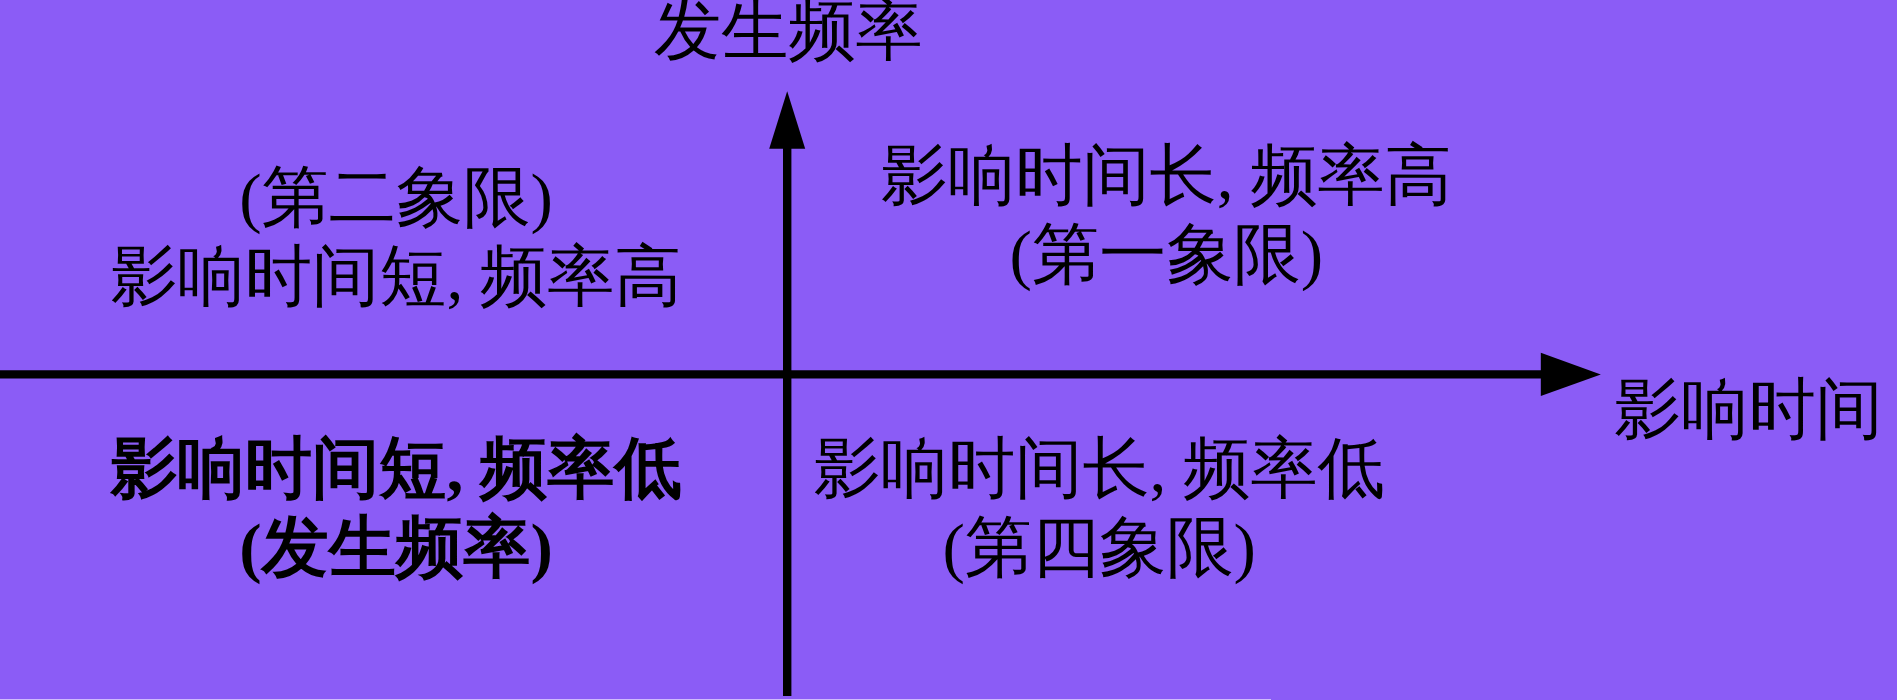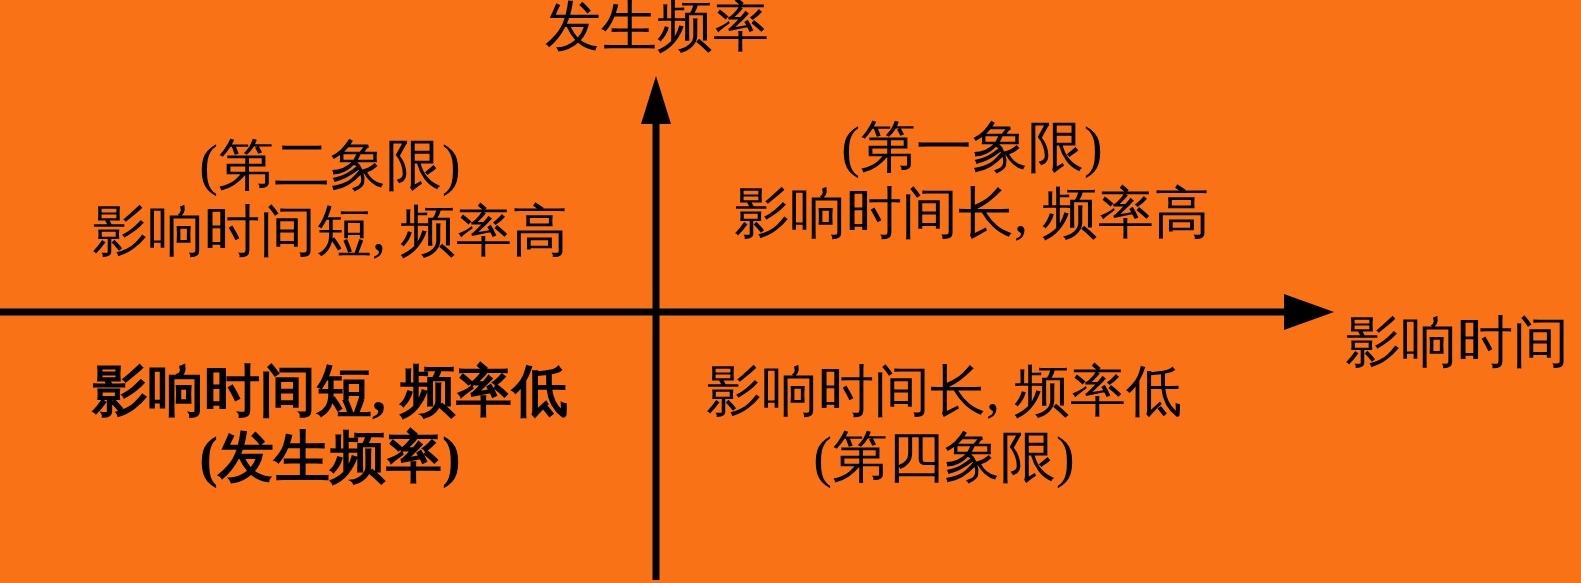--- a/index.html
+++ b/index.html
@@ -4,21 +4,21 @@
 <style>
   html, body {
     margin: 0;
     padding: 0;
     background: #ffffff;
   }
   .canvas {
     position: relative;
     width: 1581px;
     height: 583px;
-    background: #f97316;
+    background: #8b5cf6;
     overflow: hidden;
     font-family: "Liberation Serif", "DejaVu Serif", serif;
     color: #000000;
   }
   .axes-svg {
     position: absolute;
     left: 0;
     top: 0;
     width: 1581px;
     height: 583px;
@@ -39,21 +39,21 @@
     top: -7px;
   }
   .x-axis-title {
     left: 1345px;
     top: 273px;
     margin-top: 36px;
   }
   .quad-q2 { left: 330px; top: 132px; }
   .quad-q1 { left: 972px; top: 114px; }
   .quad-q3 { left: 330px; top: 358px; font-weight: bold; }
-  .quad-q4 { left: 944px; top: 358px; }
+  .quad-q4 { left: 916px; top: 358px; }
 </style>
 </head>
 <body>
 
 <div class="canvas">
 
   <svg class="axes-svg" viewBox="0 0 1581 583" xmlns="http://www.w3.org/2000/svg">
 
     <line x1="656" y1="116" x2="656" y2="580" stroke="#000000" stroke-width="7"></line>
 
@@ -67,22 +67,22 @@
   <div class="txt centered y-axis-title">发生频率</div>
 
   <div class="txt x-axis-title">影响时间</div>
 
   <div class="txt centered quad-q2">
     <div>(第二象限)</div>
     <div>影响时间短, 频率高</div>
   </div>
 
   <div class="txt centered quad-q1">
+    <div>影响时间长, 频率高</div>
     <div>(第一象限)</div>
-    <div>影响时间长, 频率高</div>
   </div>
 
   <div class="txt centered quad-q3">
     <div>影响时间短, 频率低</div>
     <div>(发生频率)</div>
   </div>
 
   <div class="txt centered quad-q4">
     <div>影响时间长, 频率低</div>
     <div>(第四象限)</div>

